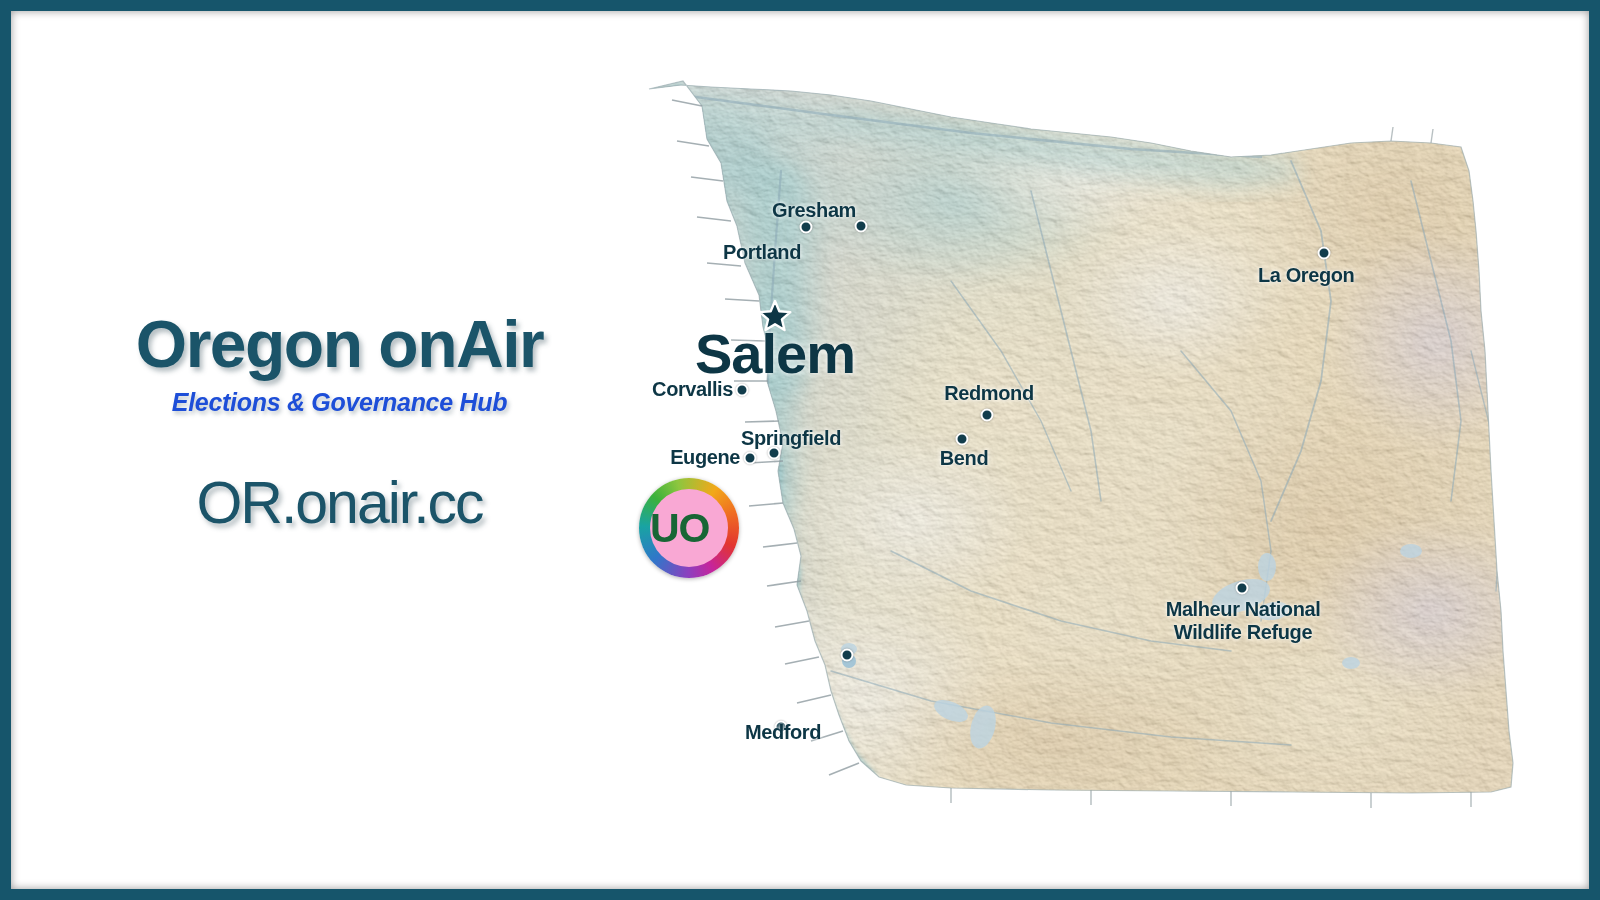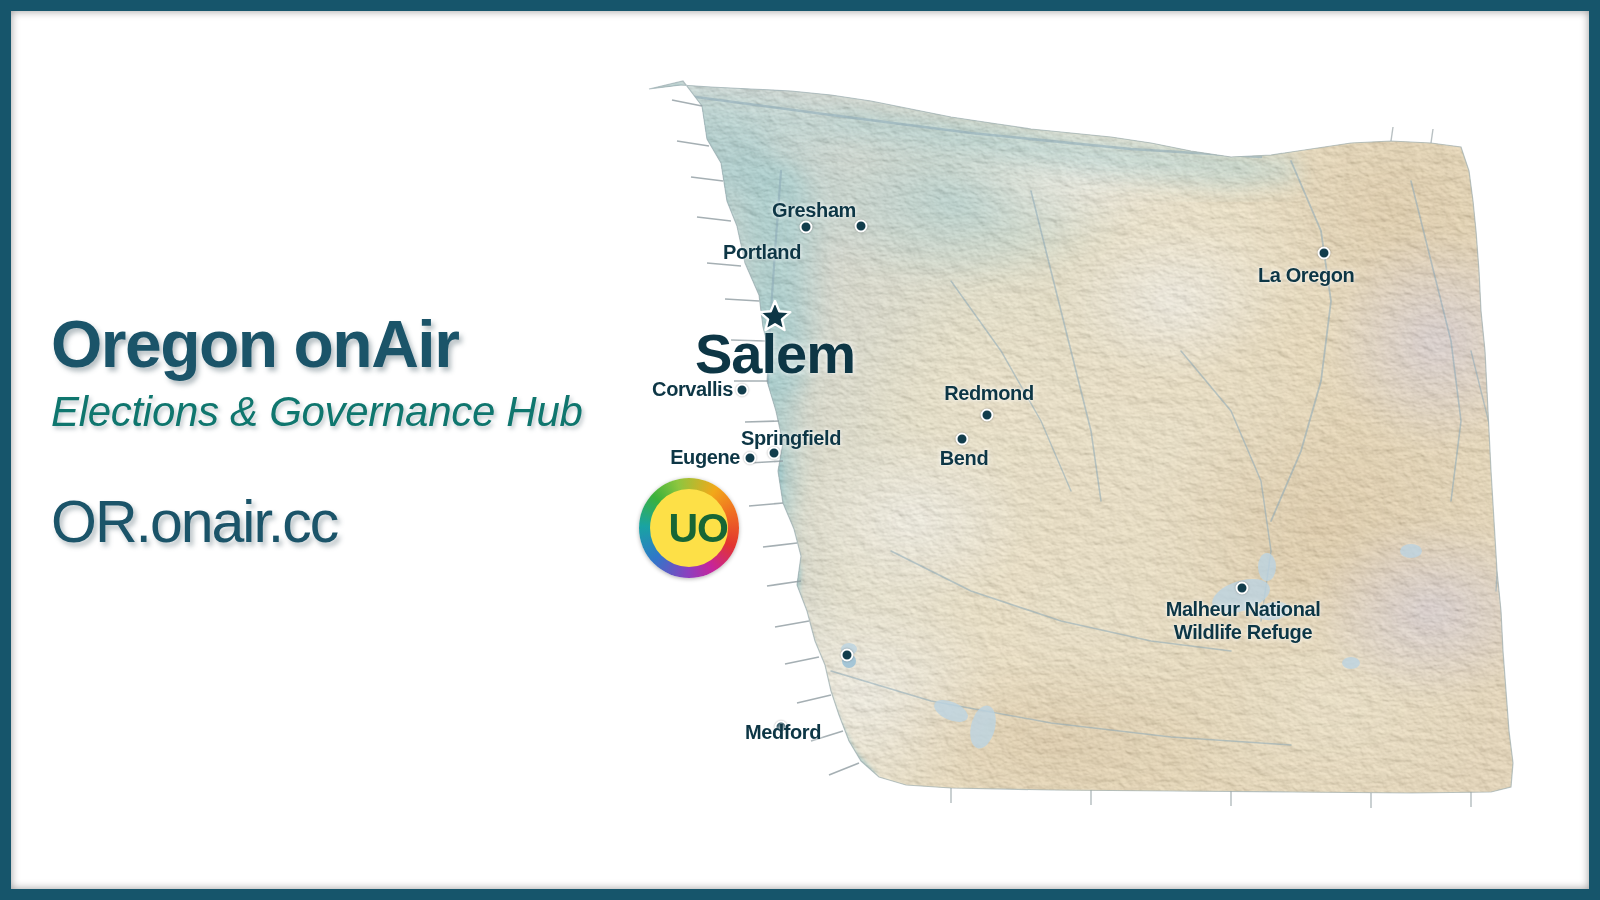--- a/index.html
+++ b/index.html
@@ -20,41 +20,41 @@
     position: relative;
     width: 100%; height: 100%;
     background: #ffffff;
     box-shadow: inset 0 0 9px rgba(0,0,0,0.40);
     overflow: hidden;
   }
 
   
   #brand {
     position: absolute;
-    left: 40px; top: 300px;
+    left: 56px; top: 300px;
     width: 545px;
-    text-align: left;
+    text-align: center;
     z-index: 40;
   }
   #brand-title {
     font-size: 66px;
     font-weight: bold;
     letter-spacing: -1.5px;
     color: #1b5469;
     line-height: 1.02;
     text-shadow: 3px 4px 5px rgba(90,110,120,0.45);
     white-space: nowrap;
   }
   #brand-sub {
     margin-top: 10px;
-    font-size: 42px;
-    font-weight: normal;
+    font-size: 25px;
+    font-weight: bold;
     font-style: italic;
     letter-spacing: -0.3px;
-    color: #0f766e;
+    color: #1d4ed8;
     text-shadow: 2px 3px 4px rgba(90,110,120,0.40);
     white-space: nowrap;
   }
   #brand-url {
     margin-top: 52px;
     font-size: 59px;
     font-weight: normal;
     letter-spacing: -2px;
     color: #1b5469;
     text-shadow: 3px 4px 5px rgba(90,110,120,0.45);
@@ -141,24 +141,24 @@
       #ef6b22 252deg,
       #e2352f 292deg,
       #c6249b 330deg,
       #8e3fbe 360deg);
     box-shadow: 0 1px 4px rgba(0,0,0,0.30);
   }
   #uo-inner {
     position: absolute;
     inset: 11px;
     border-radius: 50%;
-    background: #fde047;
+    background: #f9a8d4;
     display: flex;
     align-items: center;
-    justify-content: flex-end;
+    justify-content: flex-start;
   }
   #uo-text {
     font-size: 41px;
     font-weight: bold;
     letter-spacing: -1px;
     color: #186635;
     line-height: 1;
   }
 </style>
 </head>

